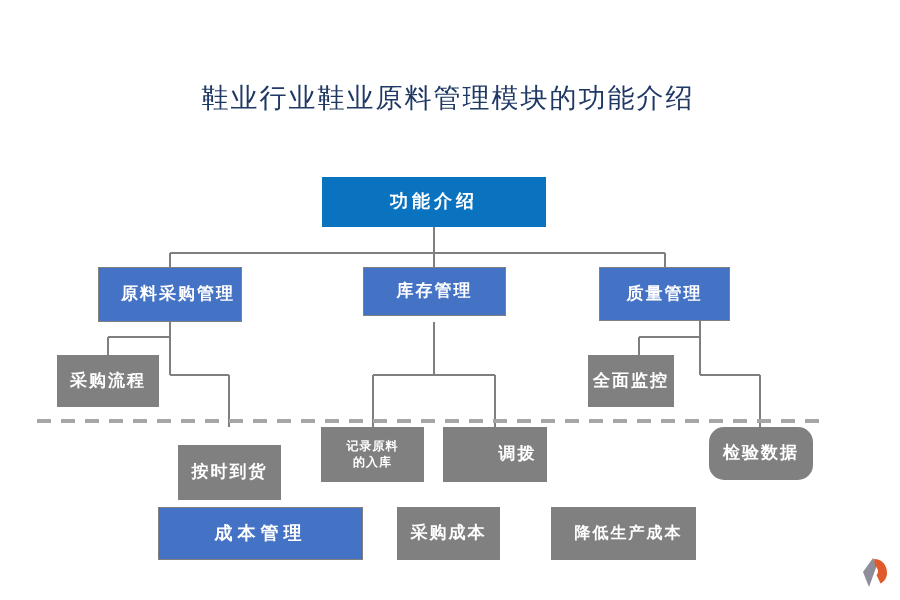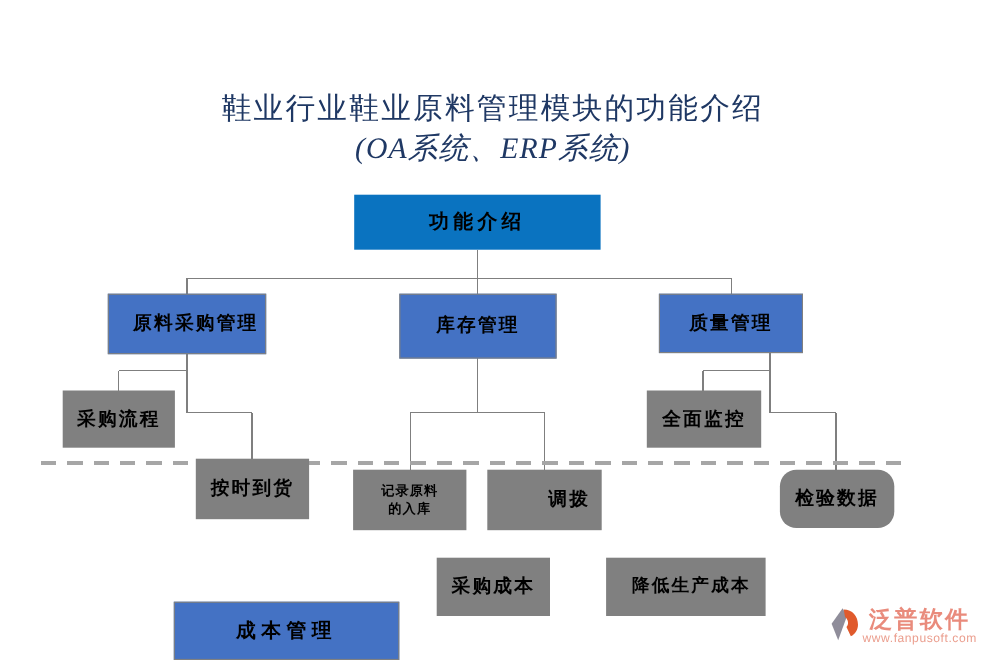--- a/index.html
+++ b/index.html
@@ -13,38 +13,38 @@
     color:var(--title-navy,#1f3864);font-size:27px;line-height:37px;letter-spacing:2px;
   }
   .title .l2{font-style:italic;letter-spacing:1px;}
   
   svg.lines{position:absolute;left:0;top:0;}
   .cline{stroke:var(--connector-gray,#7f7f7f);stroke-width:1.2;}
   .dline{stroke:var(--dashed-gray,#a6a6a6);stroke-width:3.5;stroke-dasharray:14 10;}
   
   .node{
     position:absolute;display:flex;align-items:center;justify-content:center;
-    color:#000000;font-weight:bold;font-size:17px;letter-spacing:2px;text-align:center;
+    color:#ffffff;font-weight:bold;font-size:17px;letter-spacing:2px;text-align:center;
     box-sizing:border-box;white-space:pre-line;line-height:1.3;
   }
   .node.header{background:var(--header-blue,#0a73c0);font-size:18px;letter-spacing:4px;}
   .node.accent{background:var(--accent-blue,#4472c4);border:1px solid var(--box-gray,#808080);}
   .node.gray{background:var(--box-gray,#808080);}
   
   .pos-root      {left:322px;top:177px;width:224px;height:50px;}
   .pos-purchase  {left:98px; top:267px;width:144px;height:55px;padding-left:16px;}
-  .pos-inventory {left:363px;top:267px;width:143px;height:59px;}
+  .pos-inventory {left:363px;top:267px;width:143px;height:49px;}
   .pos-quality   {left:599px;top:267px;width:131px;height:54px;text-align:center;}
   .pos-process   {left:57px; top:355px;width:102px;height:52px;}
-  .pos-monitor   {left:588px;top:355px;width:104px;height:52px;}
-  .pos-ontime    {left:178px;top:417px;width:103px;height:55px;}
+  .pos-monitor   {left:588px;top:355px;width:86px;height:52px;}
+  .pos-ontime    {left:178px;top:445px;width:103px;height:55px;}
   .pos-record    {left:321px;top:427px;width:103px;height:55px;font-size:12px;letter-spacing:1px;}
   .pos-transfer  {left:443px;top:427px;width:104px;height:55px;padding-left:45px;}
   .pos-inspect   {left:709px;top:427px;width:104px;height:53px;border-radius:15px;}
-  .pos-cost      {left:158px;top:507px;width:205px;height:53px;font-size:18px;letter-spacing:5px;margin-top:40px;}
+  .pos-cost      {left:158px;top:507px;width:205px;height:53px;font-size:18px;letter-spacing:5px;}
   .pos-pcost     {left:397px;top:507px;width:103px;height:53px;}
   .pos-rcost     {left:551px;top:507px;width:145px;height:53px;font-size:16px;padding-left:10px;}
   
   .watermark{
     position:absolute;right:12px;bottom:12px;display:flex;align-items:flex-start;gap:3px;
   }
   .wm-text{display:flex;flex-direction:column;align-items:center;}
   .wm-brand{
     color:var(--watermark-salmon,#e98b7c);font-weight:bold;font-size:21px;
     letter-spacing:2px;line-height:24px;
@@ -52,21 +52,20 @@
   .wm-url{color:var(--watermark-salmon-light,#eb9e8e);font-size:11px;letter-spacing:.5px;line-height:13px;
           font-family:"Liberation Sans",sans-serif;}
 </style>
 </head>
 <body>
 
 <div class="canvas">
 
   <div class="title">
     <div>鞋业行业鞋业原料管理模块的功能介绍</div>
-    <div class="l2">(OA系统、ERP系统)</div>
   </div>
 
   <svg class="lines" width="900" height="600" viewBox="0 0 900 600" shape-rendering="crispEdges">
 
     <line class="cline" x1="434" y1="227" x2="434" y2="253"></line>
     <line class="cline" x1="170" y1="253" x2="665" y2="253"></line>
     <line class="cline" x1="170" y1="253" x2="170" y2="267"></line>
     <line class="cline" x1="434" y1="253" x2="434" y2="267"></line>
     <line class="cline" x1="665" y1="253" x2="665" y2="267"></line>
 
@@ -133,19 +132,15 @@
   </div>
   <div class="node gray pos-rcost">
     <span>降低生产成本</span>
   </div>
 
   <div class="watermark">
     <svg width="28" height="32" viewBox="0 0 28 32">
       <path d="M3,16 L13,2 L17,9 L9,31 Z" style="fill:var(--logo-gray,#8f8d9a)"></path>
       <path d="M14,3 C22,3 27,9 27,17 C27,21.5 24.5,25.5 20.5,27.5 L16.5,19 C18.8,17 18.5,12.5 15.2,10 Z" style="fill:var(--logo-orange,#e05a2c)"></path>
     </svg>
-    <div class="wm-text">
-      <div class="wm-brand">泛普软件</div>
-      <div class="wm-url">www.fanpusoft.com</div>
-    </div>
   </div>
 
 </div>
 
 </body></html>

